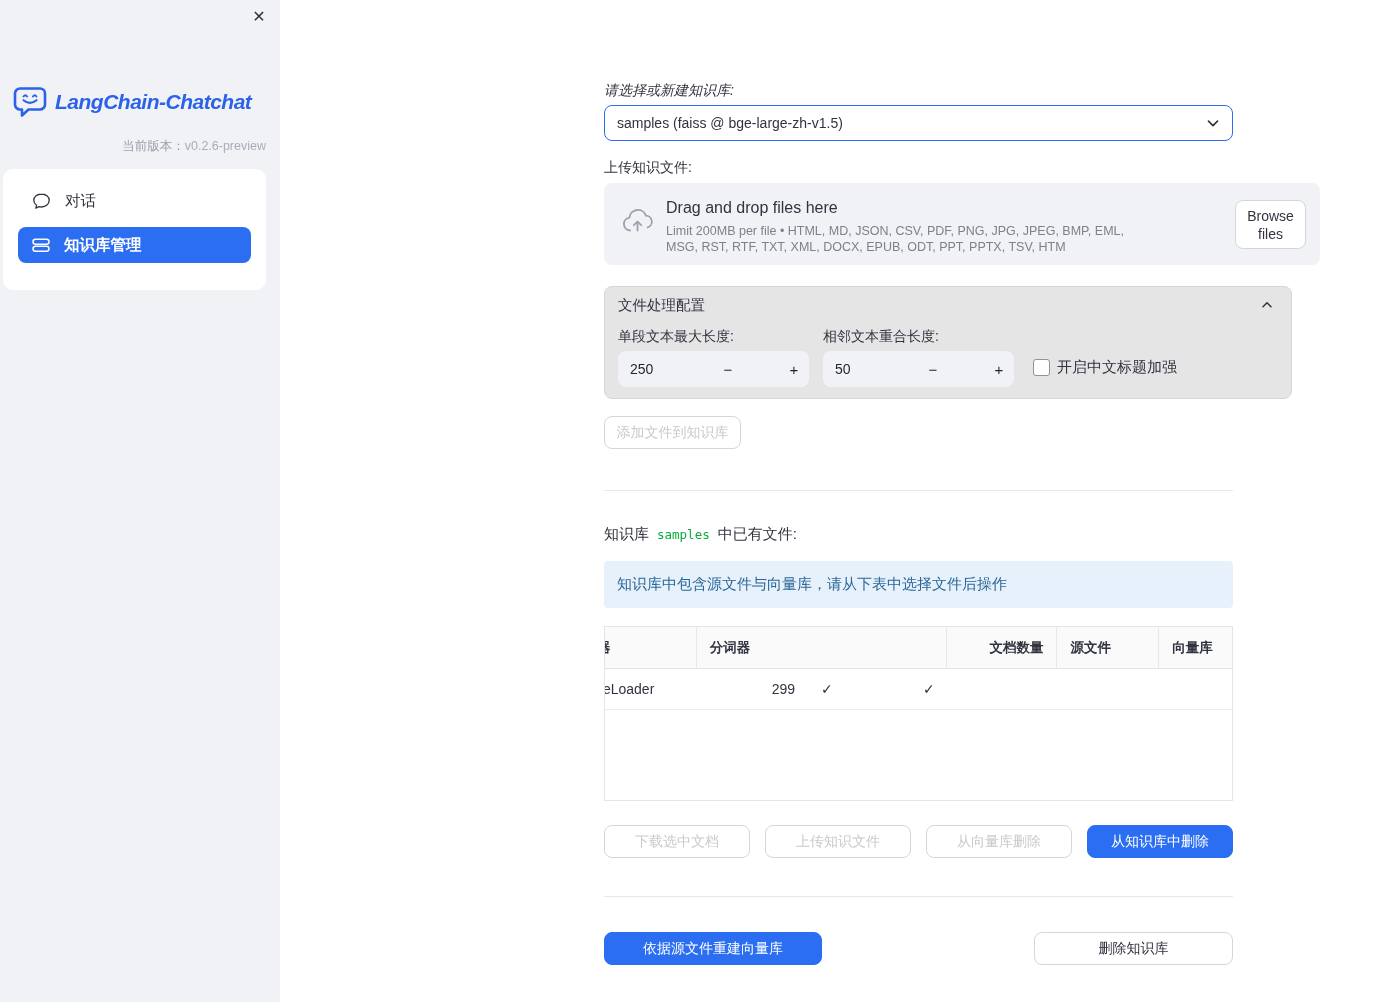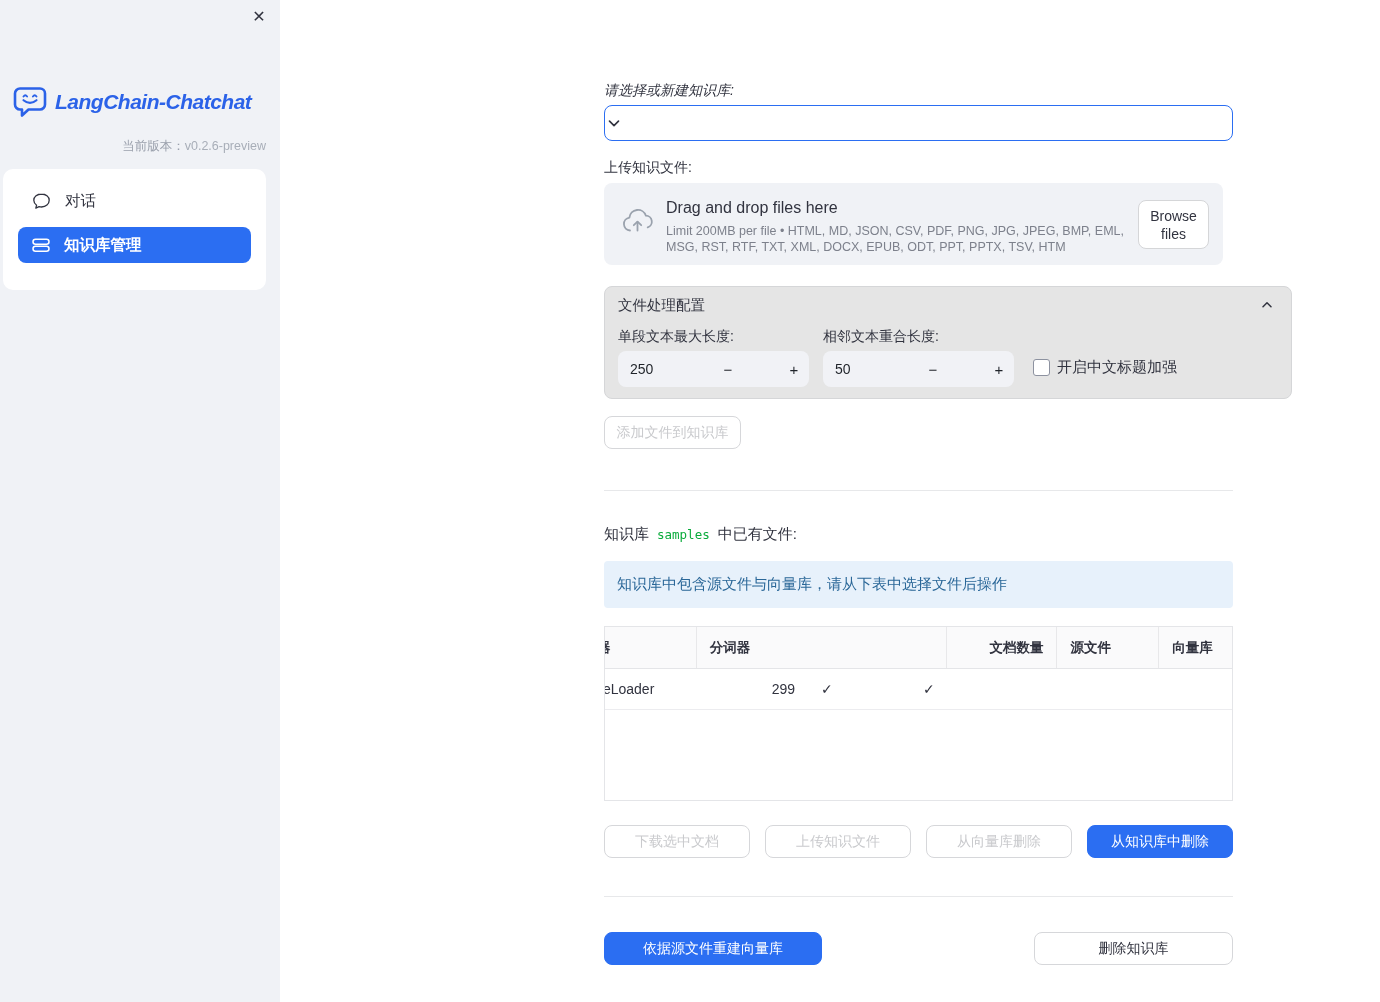--- a/index.html
+++ b/index.html
@@ -24,21 +24,21 @@
   .menu-item.selected { background:#2b6ef2; color:#fff; font-weight:700; }
 
   
   .label { position:absolute; font-size:14px; color:#31333f; }
 
   .selectbox { position:absolute; left:604px; top:105px; width:629px; height:36px; background:#fff;
     border:1px solid #2b6ef2; border-radius:8px; display:flex; align-items:center; cursor:pointer; }
   .selectbox .sel-value { flex:1; padding-left:12px; font-size:14px; }
   .selectbox svg { margin-right:10px; }
 
-  .dropzone { position:absolute; left:604px; top:183px; width:619px; height:82px; background:#f0f2f6;
+  .dropzone { position:absolute; left:604px; top:183px; width:716px; height:82px; background:#f0f2f6;
     border-radius:8px; }
   .dz-icon { position:absolute; left:17px; top:25px; }
   .dz-title { position:absolute; left:62px; top:16px; font-size:16px; color:#31333f; }
   .dz-hint { position:absolute; left:62px; top:40px; width:478px; font-size:12.5px; line-height:16px; color:#7d818c; }
   .browse-btn { position:absolute; right:14px; top:17px; width:71px; height:49px; background:#fff;
     border:1px solid #d5d6d8; border-radius:8px; font-size:14px; color:#31333f; cursor:pointer;
     font-family:inherit; line-height:18px; }
 
   .expander { position:absolute; left:604px; top:286px; width:688px; height:113px; background:#e5e5e5;
     border:1px solid #d5d6d8; border-radius:8px; }
@@ -129,20 +129,21 @@
           </svg>
         </span>
         <span>知识库管理</span>
       </div>
     </div>
   </div>
 
   <div class="label" style="left:604px; top:82px;font-style:italic;">请选择或新建知识库:</div>
 
   <div class="selectbox">
+    <span class="sel-value">samples (faiss @ bge-large-zh-v1.5)</span>
     <svg width="18" height="18" viewBox="0 0 24 24" fill="none">
       <path d="M6 9.5l6 6 6-6" stroke="#31333f" stroke-width="2.2" stroke-linecap="round" stroke-linejoin="round"></path>
     </svg>
   </div>
 
   <div class="label" style="left:604px; top:159px;">上传知识文件:</div>
 
   <div class="dropzone">
     <span class="dz-icon">
       <svg width="33" height="27" viewBox="0 0 33 27" fill="none">

